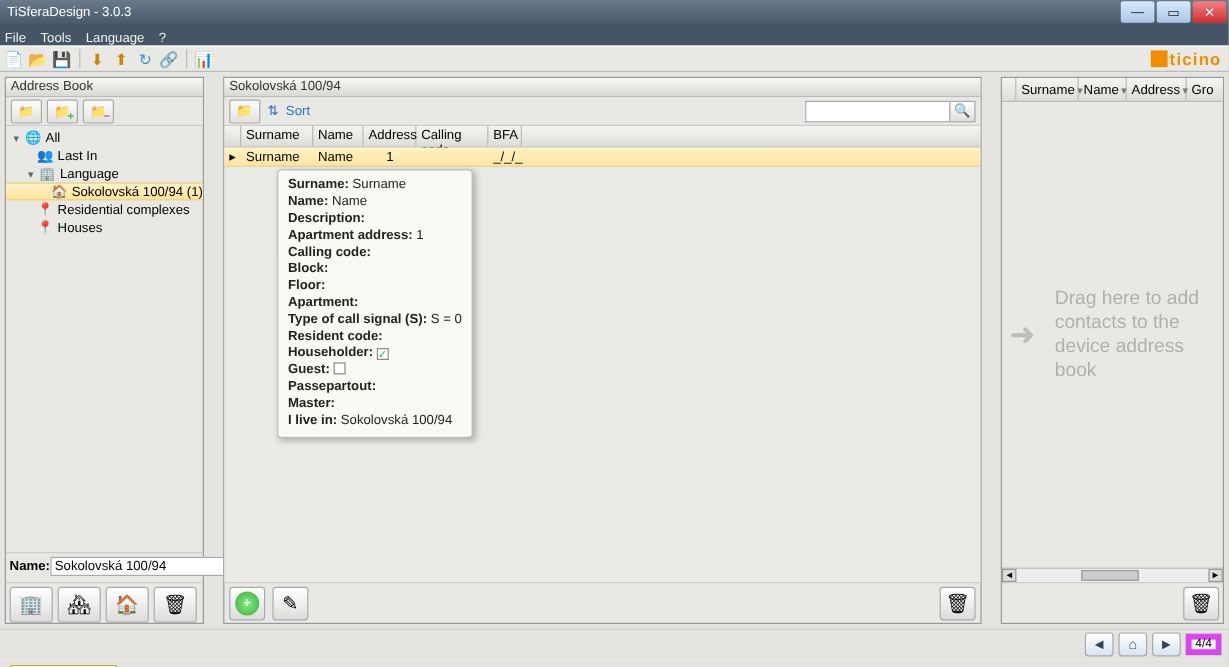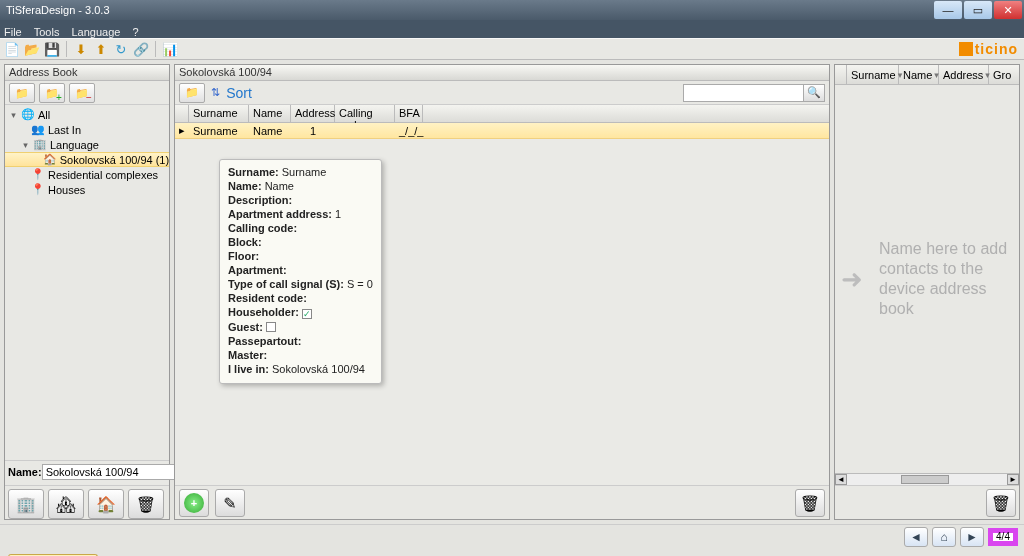--- a/index.html
+++ b/index.html
@@ -18,21 +18,21 @@
 .menubar { height: 18px; background: #455565; display:flex; align-items:flex-end; padding-left:4px; gap:12px; color:#eee; }
 .menubar span { cursor:default; }
 
 
 .toolbar { height: 22px; background: #e8e8e4; border-top:1px solid #f8f8f8; border-bottom:1px solid #bbb; display:flex; align-items:center; padding:0 4px; gap:4px; position:relative;}
 .tb-icon { width:16px; height:16px; display:flex; align-items:center; justify-content:center; font-size:13px; }
 .logo { position:absolute; right:6px; top:2px; font-weight:bold; color:#f28c00; font-size:14px; letter-spacing:1px; }
 .logo::before { content:""; display:inline-block; width:14px; height:14px; background:#f28c00; margin-right:2px; vertical-align:-2px;}
 
 
-.workspace { height: 464px; background: #e4e4e0; padding:4px; display:flex; gap:4px; }
+.workspace { height: 464px; background: #e4e4e0; padding:4px; display:flex; gap:16px; }
 .panel { background:#e8e8e4; border:1px solid #999; display:flex; flex-direction:column; }
 .panel-left { width: 166px; }
 .panel-mid { flex:1; }
 .panel-right { width: 186px; }
 
 .panel-head { height:16px; background:linear-gradient(#f8f8f4,#d8d8d4); border-bottom:1px solid #bbb; padding:1px 4px; font-size:11px; color:#333; }
 
 
 .lp-tools { height:24px; display:flex; gap:4px; padding:2px 4px; background:#e8e8e4; border-bottom:1px solid #ccc;}
 .lp-btn { width:26px; height:20px; border:1px solid #aaa; border-radius:2px; background:linear-gradient(#fff,#e0e0e0); display:flex; align-items:center; justify-content:center;}
@@ -43,34 +43,34 @@
 .ti-icon { width:14px; text-align:center; }
 .lp-form { padding:3px; border-top:1px solid #ccc;}
 .lp-form .row { display:flex; align-items:center; margin-bottom:2px;}
 .lp-form label { width:38px; font-weight:bold; font-size:11px;}
 .lp-form input { flex:1; height:16px; border:1px solid #aaa; padding:0 3px; font-size:11px; background:#fff;}
 .lp-bottom { height:34px; display:flex; gap:4px; padding:3px; border-top:1px solid #ccc;}
 .big-btn { width:36px; height:30px; border:1px solid #aaa; border-radius:3px; background:linear-gradient(#fff,#dcdcdc); display:flex; align-items:center; justify-content:center; font-size:16px;}
 
 
 .mp-tools { height:24px; display:flex; align-items:center; padding:2px 4px; gap:6px; background:#e8e8e4; border-bottom:1px solid #ccc;}
-.mp-tools .sortlnk { color:#27c; font-size:14px;}
+.mp-tools .sortlnk { color:#27c; font-size:11px;}
 .mp-search { margin-left:auto; display:flex; }
 .mp-search input { width:120px; height:18px; border:1px solid #aaa; border-right:none; padding:0 3px;}
 .mp-search .sbtn { width:22px; height:18px; border:1px solid #aaa; background:linear-gradient(#fff,#ddd); display:flex; align-items:center; justify-content:center;}
 .grid-head { height:18px; background:linear-gradient(#f4f4f0,#dcdcd8); display:flex; border-bottom:1px solid #bbb;}
 .gh-cell { border-right:1px solid #bbb; padding:2px 4px; font-size:11px; }
 .gh-star { width:14px; }
 .gh-surname{ width:60px;} .gh-name{ width:42px;} .gh-addr{ width:44px;} .gh-call{ width:60px;} .gh-bfa{ width:28px;}
 .grid-body { flex:1; background:#eaeae6; overflow:auto; position:relative;}
 .grid-row { height:16px; display:flex; align-items:center; background:linear-gradient(#fff2c4,#ffe6a0); border-bottom:1px solid #f0d080;}
 .grid-row .gc { padding:0 4px; font-size:11px;}
 .gc-star { width:14px;} .gc-surname{width:60px;} .gc-name{width:42px;} .gc-addr{width:44px; text-align:center;} .gc-call{width:60px;} .gc-bfa{width:28px;}
 
-.detail-tip { position:absolute; left:44px; top:36px; width:120px; background:#fafaf4; border:1px solid #bbb; border-radius:3px; box-shadow:2px 2px 5px rgba(0,0,0,.25); padding:6px 8px; width:auto; min-width:110px;}
+.detail-tip { position:absolute; left:44px; top:18px; width:120px; background:#fafaf4; border:1px solid #bbb; border-radius:3px; box-shadow:2px 2px 5px rgba(0,0,0,.25); padding:6px 8px; width:auto; min-width:110px;}
 .detail-tip .drow { margin-bottom:2px; font-size:11px; color:#222; white-space:nowrap;}
 .detail-tip .drow b { font-weight:bold; margin-right:3px;}
 .detail-tip .cb { display:inline-block; width:10px; height:10px; border:1px solid #888; background:#fff; vertical-align:-1px;}
 .detail-tip .cb.checked::after { content:"✓"; font-size:9px; color:#2a6; display:block; line-height:8px; margin-left:0px;}
 .mp-bottom { height:34px; display:flex; gap:6px; padding:3px 4px; border-top:1px solid #ccc;}
 .mp-bottom .spacer{flex:1;}
 .round-btn { width:30px; height:28px; border:1px solid #aaa; border-radius:3px; background:linear-gradient(#fff,#dcdcdc); display:flex; align-items:center; justify-content:center; font-size:16px;}
 
 
 .rp-head-row { height:20px; background:linear-gradient(#f4f4f0,#dcdcd8); display:flex; border-bottom:1px solid #bbb; overflow:hidden;}
@@ -254,21 +254,21 @@
       <div class="rp-hc" style="width:50px">
           <span>Address</span>
           <span class="filter-icon">▾</span>
         </div>
       <div class="rp-hc" style="width:26px;border-right:none">
           <span>Gro</span>
         </div>
     </div>
     <div class="rp-drop">
       <span class="arrow">➜</span>
-      <div class="txt">Name here to add contacts to the device address book</div>
+      <div class="txt">Drag here to add contacts to the device address book</div>
     </div>
     <div class="rp-scroll">
       <div class="sarrow" style="left:0">◄</div>
       <div class="thumb"></div>
       <div class="sarrow" style="right:0">►</div>
     </div>
     <div class="rp-bottom">
       <div class="round-btn">🗑</div>
     </div>
   </div>

